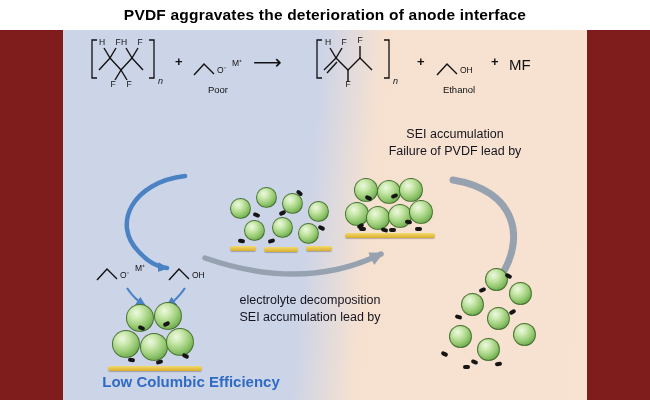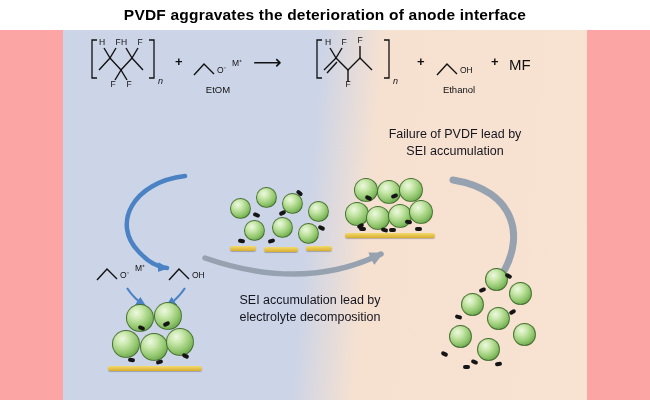--- a/index.html
+++ b/index.html
@@ -1,16 +1,16 @@
 <!DOCTYPE html>
 <html><head>
 <meta charset="utf-8">
 <style>
   html,body{margin:0;padding:0}
-  .canvas{position:relative;width:650px;height:400px;background:#fca5a5;overflow:hidden;
+  .canvas{position:relative;width:650px;height:400px;background:#7f1d1d;overflow:hidden;
           font-family:"Liberation Sans",sans-serif;color:#111}
   .figure{position:absolute;left:63px;top:0;width:524px;height:400px;
           background:linear-gradient(95deg,#ccd4e7 0%,#ccd4e7 47%,#f6e1d1 58%,#f8e3d2 100%)}
   .title-strip{position:absolute;left:-63px;right:-63px;top:0;height:30px;background:#fff;
                display:flex;align-items:center;justify-content:center}
   .title{font-size:15.5px;font-weight:bold;color:#000;letter-spacing:.2px;white-space:nowrap}
   .reaction{position:absolute;left:0;top:30px;width:524px;height:80px}
   .chem{position:absolute;text-align:center}
   .chem svg{display:block;margin:0 auto}
   .chem-label{font-size:9.5px;color:#111;margin-top:2px;white-space:nowrap}
@@ -73,21 +73,21 @@
       <span class="plus" style="left:112px;top:24px">+</span>
 
       <div class="chem" style="left:126px;top:16px;width:58px">
         <svg width="58" height="36" viewBox="0 0 58 36">
           <g>
               <polyline class="bd" points="5,29 15,18 25,28"></polyline>
             </g>
           <text x="28" y="27">O⁻</text>
           <text x="43" y="20">M⁺</text>
         </svg>
-        <div class="chem-label">EtOM</div>
+        <div class="chem-label">Poor</div>
       </div>
 
       <span class="rxn-arrow" style="left:190px;top:22px">⟶</span>
 
       <div class="chem" style="left:232px;top:2px;width:118px">
         <svg width="105" height="56" viewBox="0 0 105 56">
           <g>
             <path class="bk" d="M20,8 h-5 v38 h5"></path>
               <path class="bk" d="M82,8 h5 v38 h-5"></path>
             <polyline class="bd" points="22,38 34,26 46,38 58,26 70,38"></polyline>
@@ -115,26 +115,26 @@
           <text x="28" y="27">OH</text>
         </svg>
         <div class="chem-label">Ethanol</div>
       </div>
 
       <span class="plus" style="left:428px;top:24px">+</span>
       <span class="mf" style="left:446px;top:26px">MF</span>
     </div>
 
     <div class="caption" style="left:302px;top:126px;width:180px">
+      <div>SEI accumulation</div>
       <div>Failure of PVDF lead by</div>
-      <div>SEI accumulation</div>
     </div>
     <div class="caption" style="left:152px;top:292px;width:190px">
+      <div>electrolyte decomposition</div>
       <div>SEI accumulation lead by</div>
-      <div>electrolyte decomposition</div>
     </div>
 
     <svg class="overlay" width="524" height="400" viewBox="0 0 524 400">
       <defs>
         <marker id="ab" markerUnits="userSpaceOnUse" markerWidth="14" markerHeight="14" refX="9" refY="5" orient="auto">
           <path d="M0,0 L11,5 L0,10 z" fill="#4a82c4"></path>
         </marker>
         <marker id="ag" markerUnits="userSpaceOnUse" markerWidth="20" markerHeight="20" refX="11" refY="7" orient="auto">
           <path d="M0,0 L14,7 L0,14 z" fill="#97a2b0"></path>
         </marker>
@@ -223,15 +223,16 @@
       <i class="bit" style="left:70px;top:6px;transform:rotate(30deg)"></i>
       <i class="bit" style="left:44px;top:20px;transform:rotate(-20deg)"></i>
       <i class="bit" style="left:20px;top:47px;transform:rotate(15deg)"></i>
       <i class="bit" style="left:74px;top:42px;transform:rotate(-30deg)"></i>
       <i class="bit" style="left:36px;top:92px;transform:rotate(20deg)"></i>
       <i class="bit" style="left:60px;top:94px;transform:rotate(-10deg)"></i>
       <i class="bit" style="left:6px;top:84px;transform:rotate(25deg)"></i>
       <i class="bit" style="left:28px;top:97px"></i>
     </div>
 
+    <div class="footer-label footer-left">Low Columbic Efficiency</div>
 
   </div>
 </div>
 
 </body></html>

